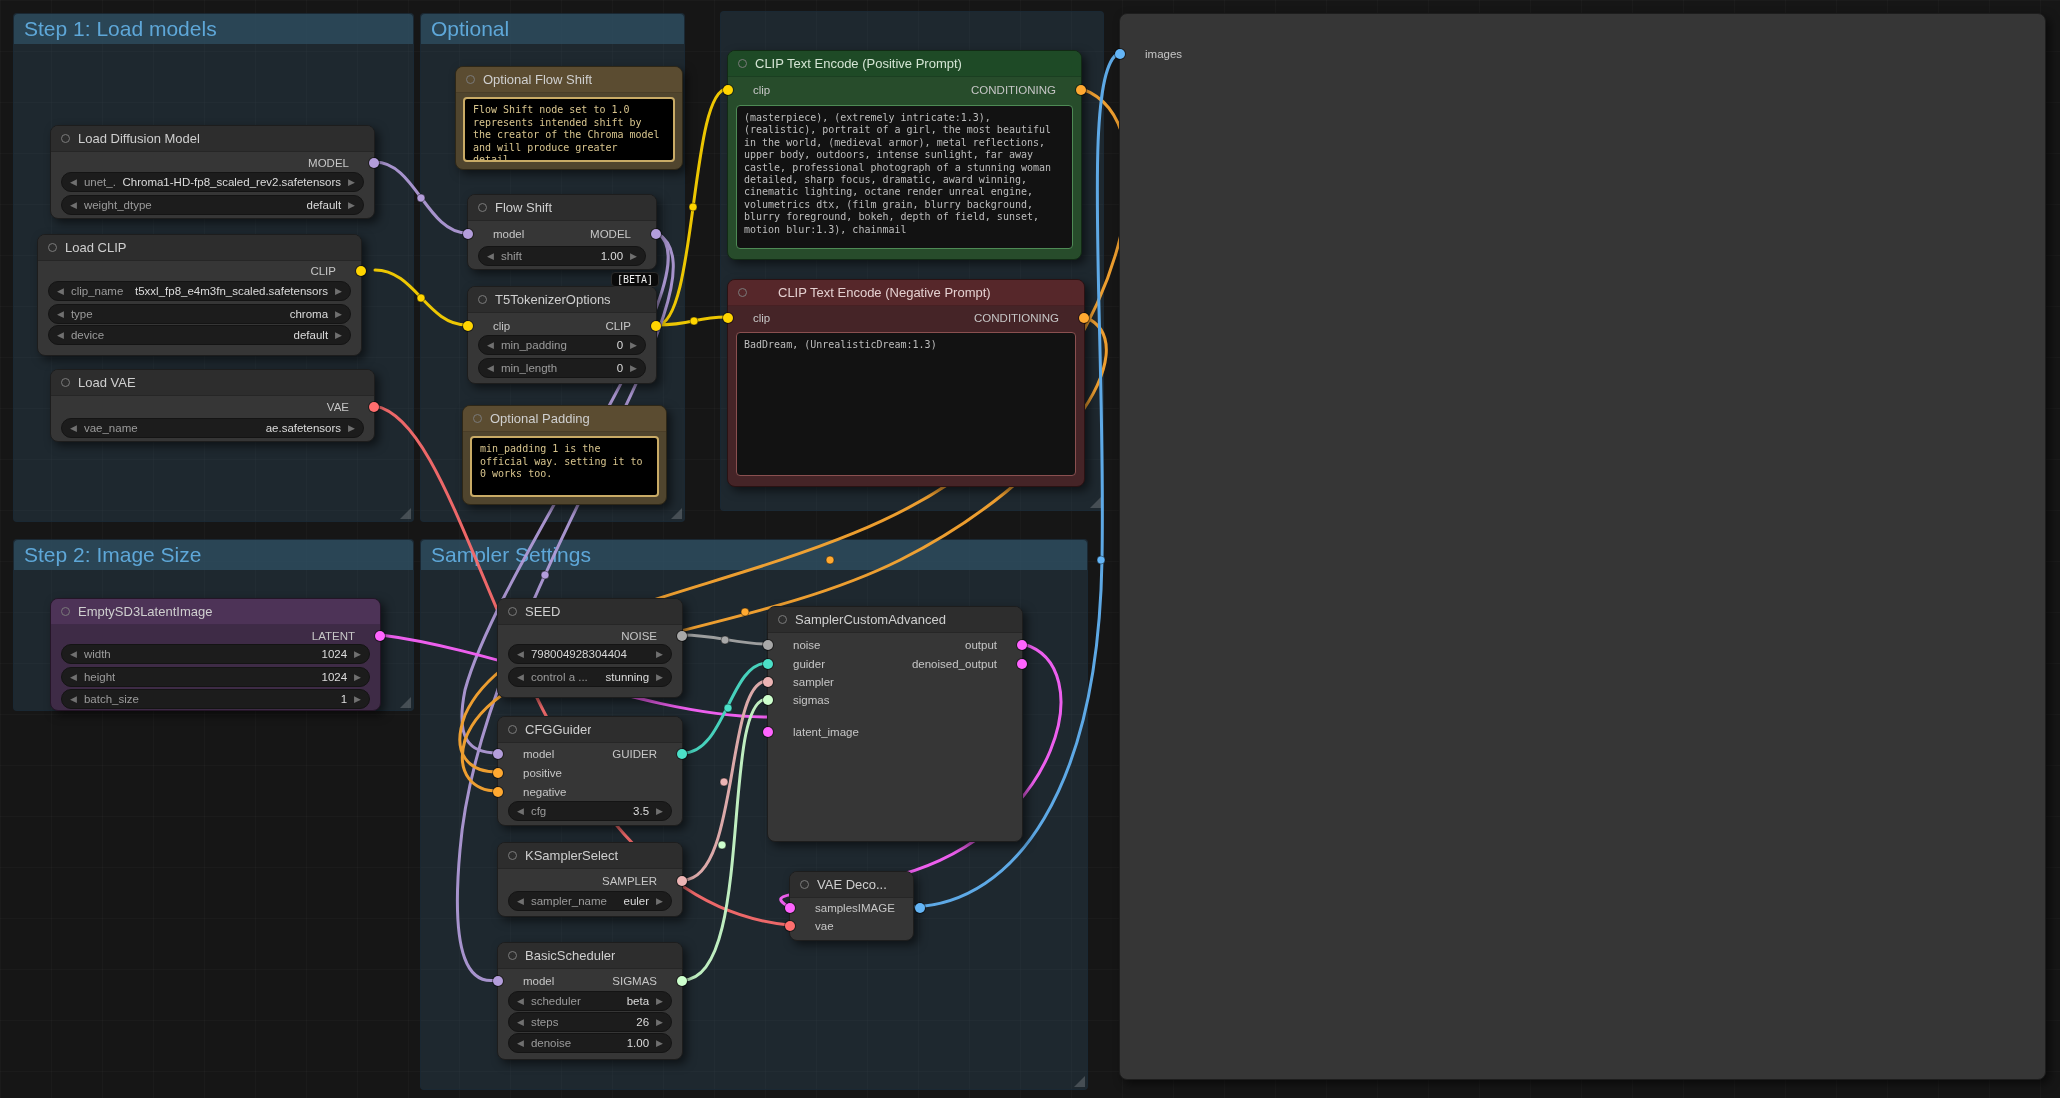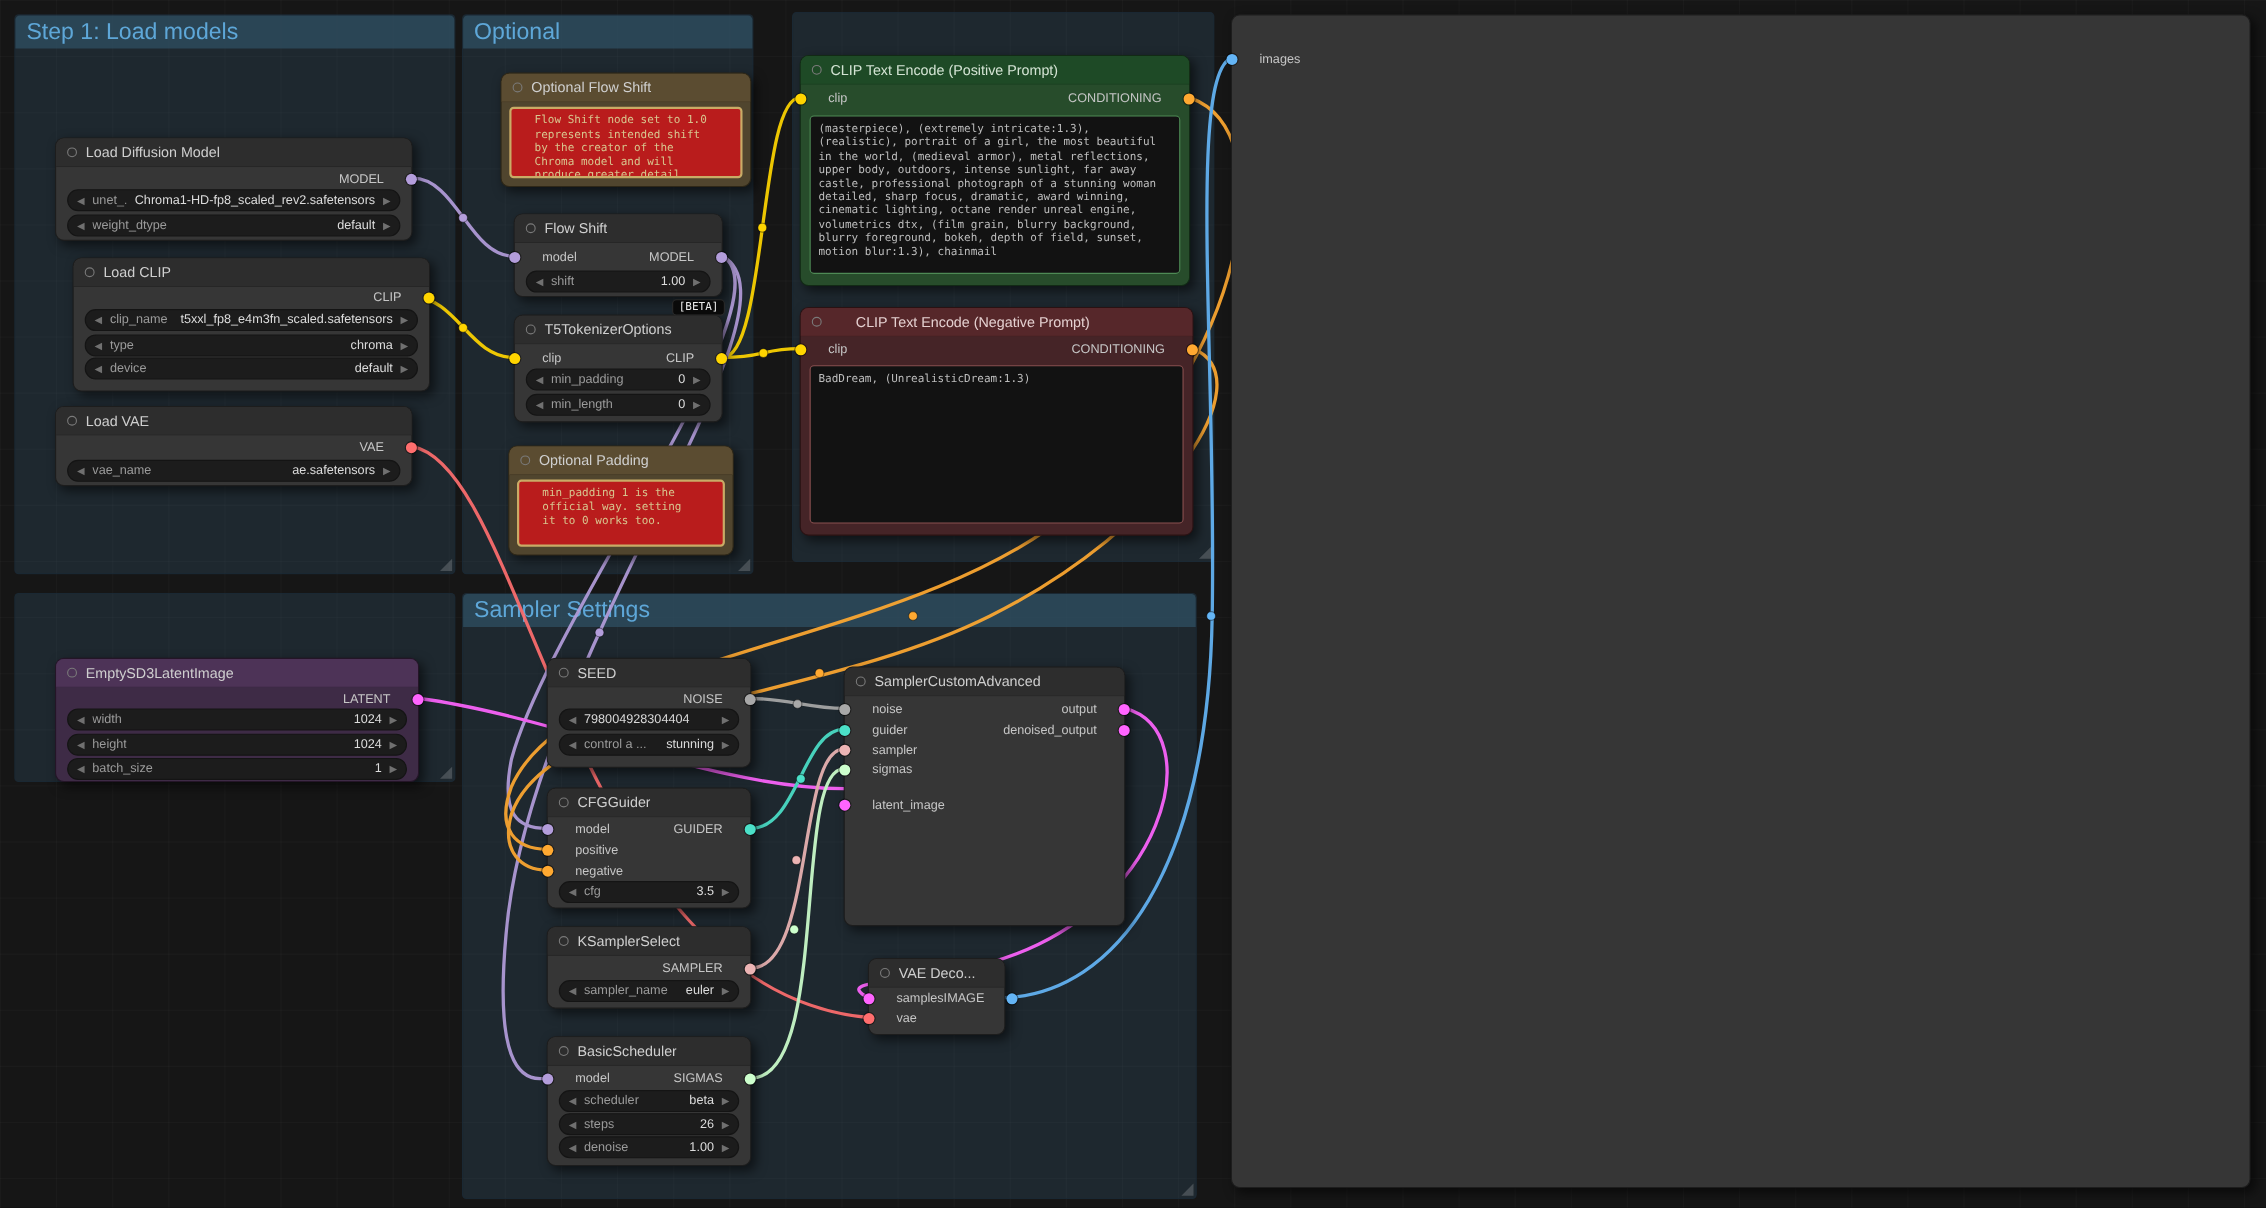--- a/index.html
+++ b/index.html
@@ -50,21 +50,21 @@
   .node.green { background:#274c2b; border-color:#122a15; }
   .node.green .node-header { background:#1e4a26; border-bottom-color:#1a3f21; }
   .node.green .node-title { color:#d4e4d4; }
   .node.red { background:#452427; border-color:#2a1213; }
   .node.red .node-header { background:#56272a; border-bottom-color:#472023; }
   .node.red .node-title { color:#e4d0d0;margin-left:23px; }
   .node.purple { background:#3e2b46; border-color:#241527; }
   .node.purple .node-header { background:#4d3357; border-bottom-color:#3f2a48; }
   .node.note { background:#50452e; border-color:#2e2717; }
   .node.note .node-header { background:#5b4c31; border-bottom-color:#4a3e28; }
-  .note-body { position:absolute; left:7px; right:7px; top:30px; bottom:7px; background:#b91c1c; border:2px solid #c9ab66; border-radius:4px; padding:5px 21px; font-family:"DejaVu Sans Mono", monospace; font-size:10px; line-height:1.25; color:#d8c58e; overflow:hidden; }
+  .note-body { position:absolute; left:7px; right:7px; top:30px; bottom:7px; background:#000000; border:2px solid #c9ab66; border-radius:4px; padding:5px 8px; font-family:"DejaVu Sans Mono", monospace; font-size:10px; line-height:1.25; color:#d8c58e; overflow:hidden; }
 
   .beta-badge { position:absolute; z-index:11; font-family:"DejaVu Sans Mono", monospace; font-size:10px; background:#0a0a0a; color:#ececec; padding:1px 5px; border-radius:4px; border:1px solid #2a2a2a; }
 </style>
 </head>
 <body>
 
 <div id="canvas">
 
   <div class="group" style="left:13px;top:13px;width:401px;height:509px">
     <div class="group-titlebar">
@@ -78,20 +78,23 @@
       <span class="group-title">Optional</span>
     </div>
     <div class="gresize"></div>
   </div>
 
   <div class="group" style="left:720px;top:11px;width:384px;height:500px">
     <div class="gresize"></div>
   </div>
 
   <div class="group" style="left:13px;top:539px;width:401px;height:172px">
+    <div class="group-titlebar">
+      <span class="group-title">Step 2: Image Size</span>
+    </div>
     <div class="gresize"></div>
   </div>
 
   <div class="group" style="left:420px;top:539px;width:668px;height:551px">
     <div class="group-titlebar">
       <span class="group-title">Sampler Settings</span>
     </div>
     <div class="gresize"></div>
   </div>
 
@@ -152,21 +155,21 @@
       <span class="warrow">▶</span>
     </div>
     <div class="widget" style="top:69px">
       <span class="warrow">◀</span>
       <span class="wname">weight_dtype</span>
       <span class="wvalue">default</span>
       <span class="warrow">▶</span>
     </div>
   </div>
 
-  <div class="node" style="left:66px;top:234px;width:325px;height:122px">
+  <div class="node" style="left:37px;top:234px;width:325px;height:122px">
     <div class="node-header">
       <span class="cdot"></span>
       <span class="node-title">Load CLIP</span>
     </div>
     <div class="srow" style="top:27px">
       <span class="pin out">
         <span>CLIP</span>
         <i class="dot c-clip"></i>
       </span>
     </div>

